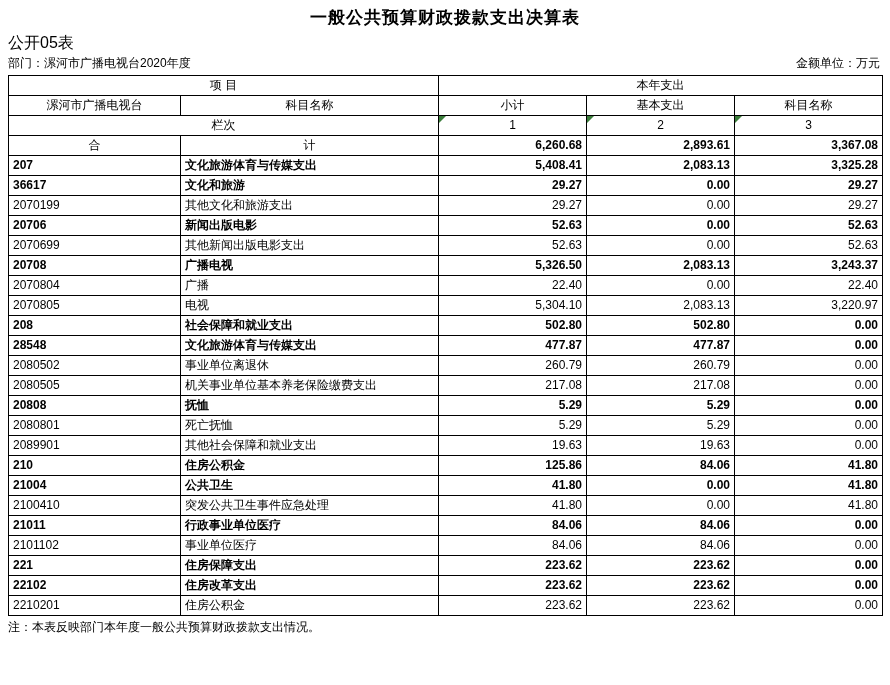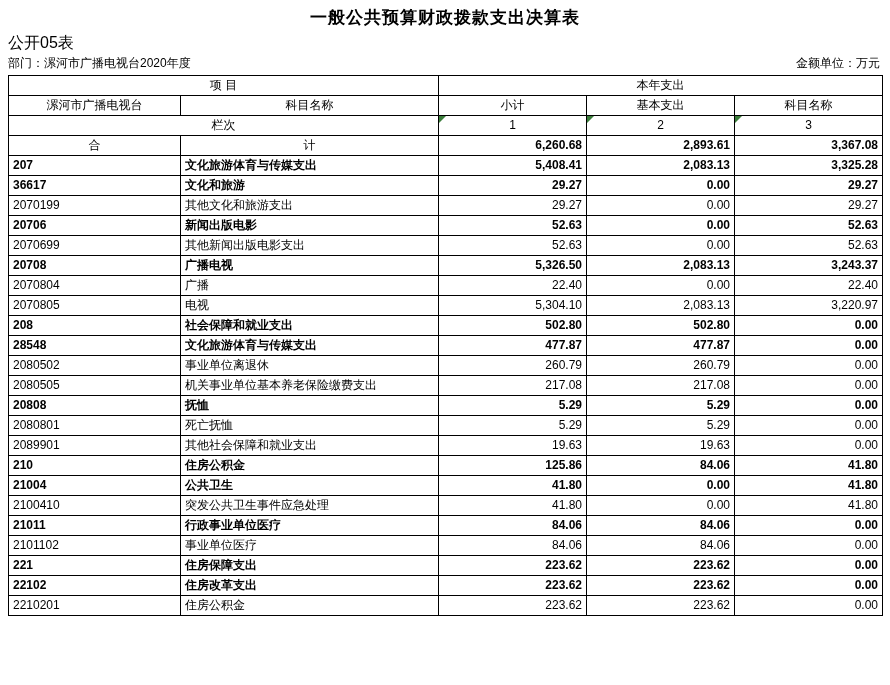--- a/index.html
+++ b/index.html
@@ -315,14 +315,15 @@
         <tr>
           <td class="code-cell">2210201</td>
           <td class="indent2">住房公积金</td>
           <td class="num">223.62</td>
           <td class="num">223.62</td>
           <td class="num">0.00</td>
         </tr>
       </tbody>
   </table>
 
+  <div class="footnote">注：本表反映部门本年度一般公共预算财政拨款支出情况。</div>
 
 </div>
 
 </body></html>

